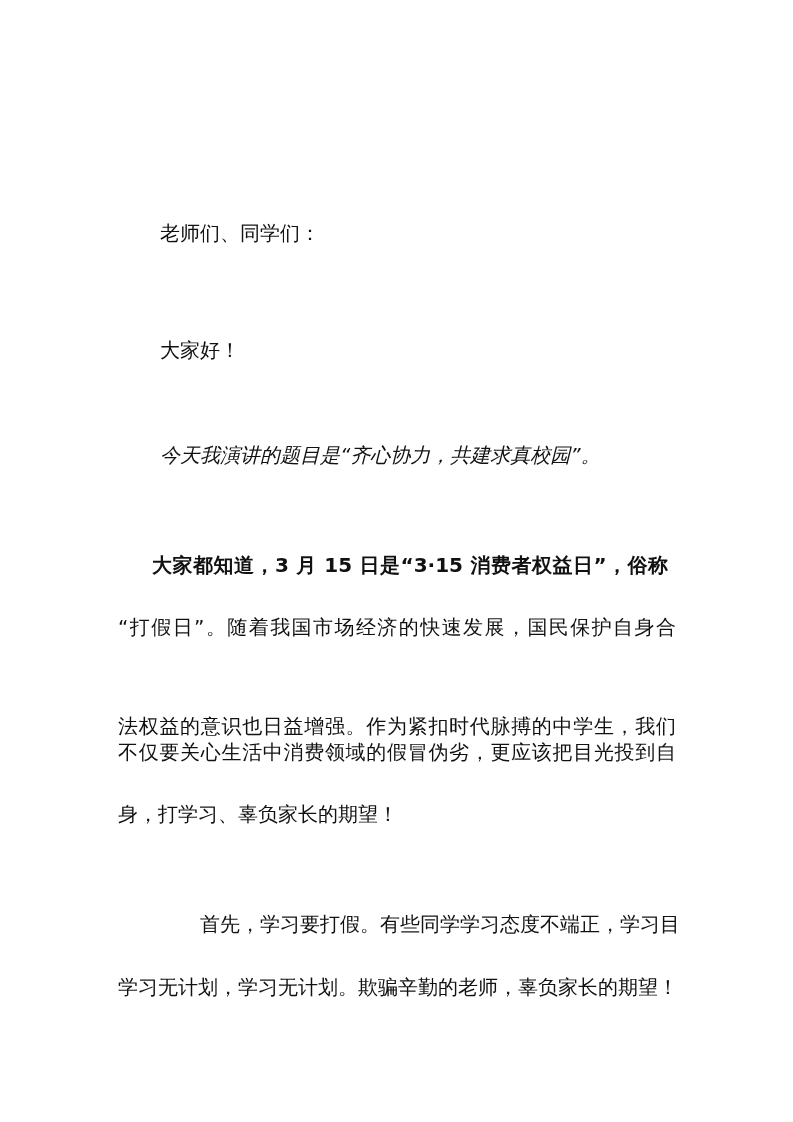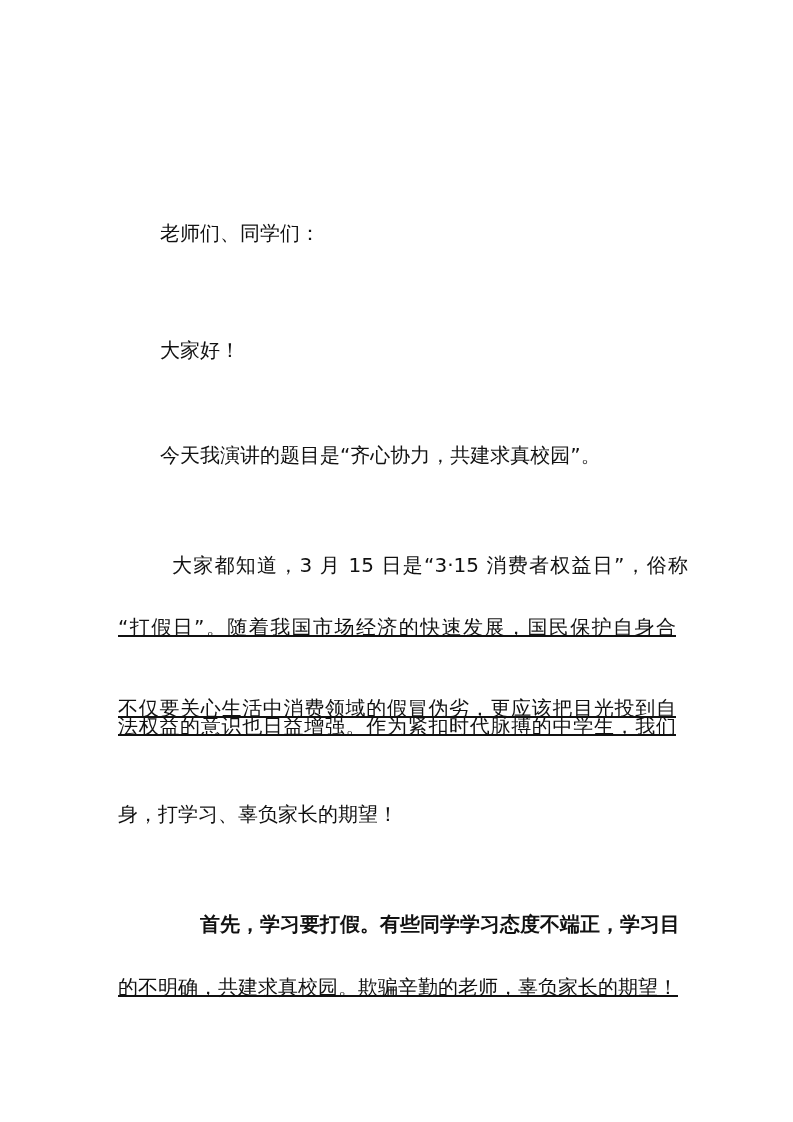--- a/index.html
+++ b/index.html
@@ -1,36 +1,36 @@
 <!DOCTYPE html>
 <html><head>
 <meta charset="utf-8">
 <style>
   html, body { margin: 0; padding: 0; background: #ffffff; }
   body { width: 793px; height: 1122px; position: relative; overflow: hidden;
          font-family: "DejaVu Sans", "Liberation Sans", sans-serif; color: #111111; }
   .page { position: absolute; left: 0; top: 0; width: 793px; height: 1122px; background: #ffffff; }
   .line { position: absolute; font-size: 20px; line-height: 28px; white-space: nowrap; }
-  .justify { left: 118px; width: 558px; text-align: justify; text-align-last: justify; text-decoration: underline; }
+  .justify { left: 118px; width: 558px; text-align: justify; text-align-last: justify; }
 </style>
 </head>
 <body>
 
 <div class="page">
   <div class="line" style="left:160px; top:219px;">老师们、同学们：</div>
 
   <div class="line" style="left:160px; top:336px;">大家好！</div>
 
-  <div class="line" style="left:160px; top:441px;">今天我演讲的题目是“齐心协力，共建求真校园”。</div>
+  <div class="line" style="left:160px; top:441px;font-style:italic;">今天我演讲的题目是“齐心协力，共建求真校园”。</div>
 
   <div>
-    <div class="line" style="left:172px; width:516px; top:551px; text-align:justify; text-align-last:justify;">大家都知道，3 月 15 日是“3·15 消费者权益日”，俗称</div>
+    <div class="line" style="left:152px; width:516px; top:551px; text-align:justify; text-align-last:justify;font-weight:bold;">大家都知道，3 月 15 日是“3·15 消费者权益日”，俗称</div>
     <div class="line justify" style="top:613px;">“打假日”。随着我国市场经济的快速发展，国民保护自身合</div>
     <div class="line justify" style="top:712px;">法权益的意识也日益增强。作为紧扣时代脉搏的中学生，我们</div>
-    <div class="line justify" style="top:694px;">不仅要关心生活中消费领域的假冒伪劣，更应该把目光投到自</div>
+    <div class="line justify" style="top:738px;">不仅要关心生活中消费领域的假冒伪劣，更应该把目光投到自</div>
     <div class="line" style="left:118px; top:800px;">身，打学习、辜负家长的期望！</div>
   </div>
 
   <div>
-    <div class="line" style="left:200px; width:476px; top:910px; text-align:justify; text-align-last:justify;font-weight:bold;">首先，学习要打假。有些同学学习态度不端正，学习目</div>
-    <div class="line justify" style="top:973px;">的不明确，共建求真校园。欺骗辛勤的老师，辜负家长的期望！</div>
+    <div class="line" style="left:200px; width:476px; top:910px; text-align:justify; text-align-last:justify;">首先，学习要打假。有些同学学习态度不端正，学习目</div>
+    <div class="line justify" style="top:973px;">学习无计划，学习无计划。欺骗辛勤的老师，辜负家长的期望！</div>
   </div>
 </div>
 
 </body></html>

